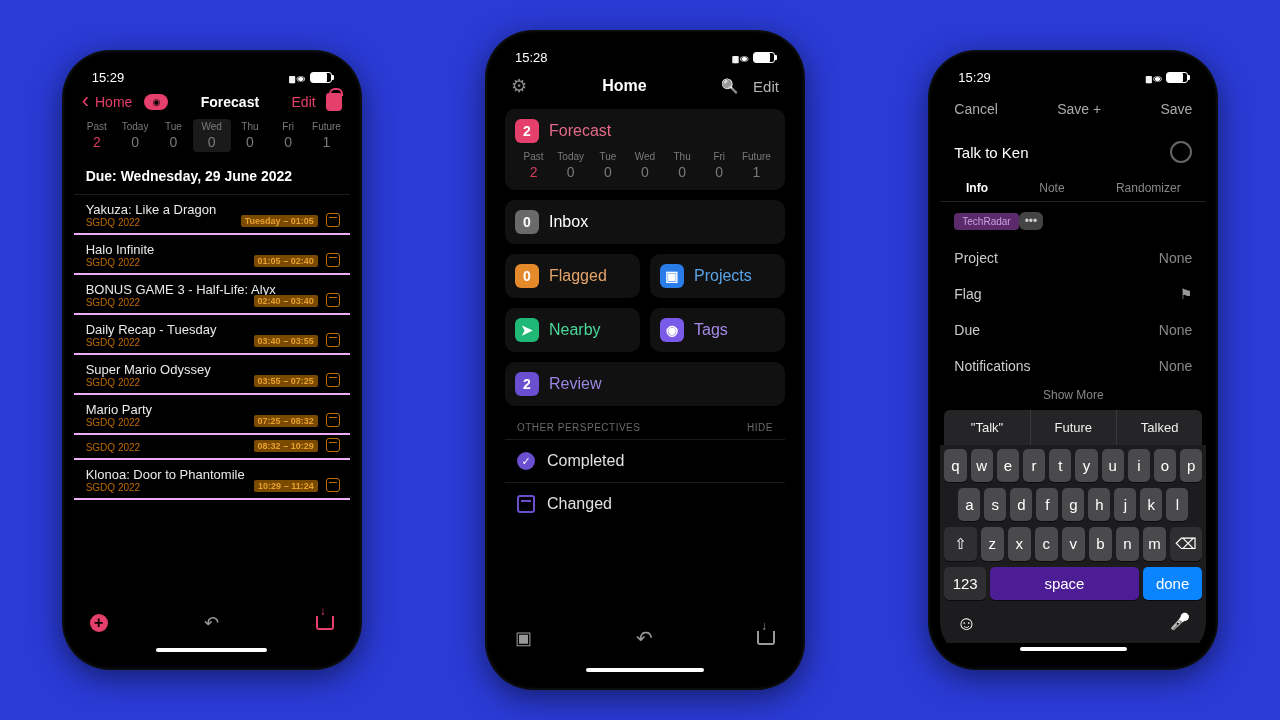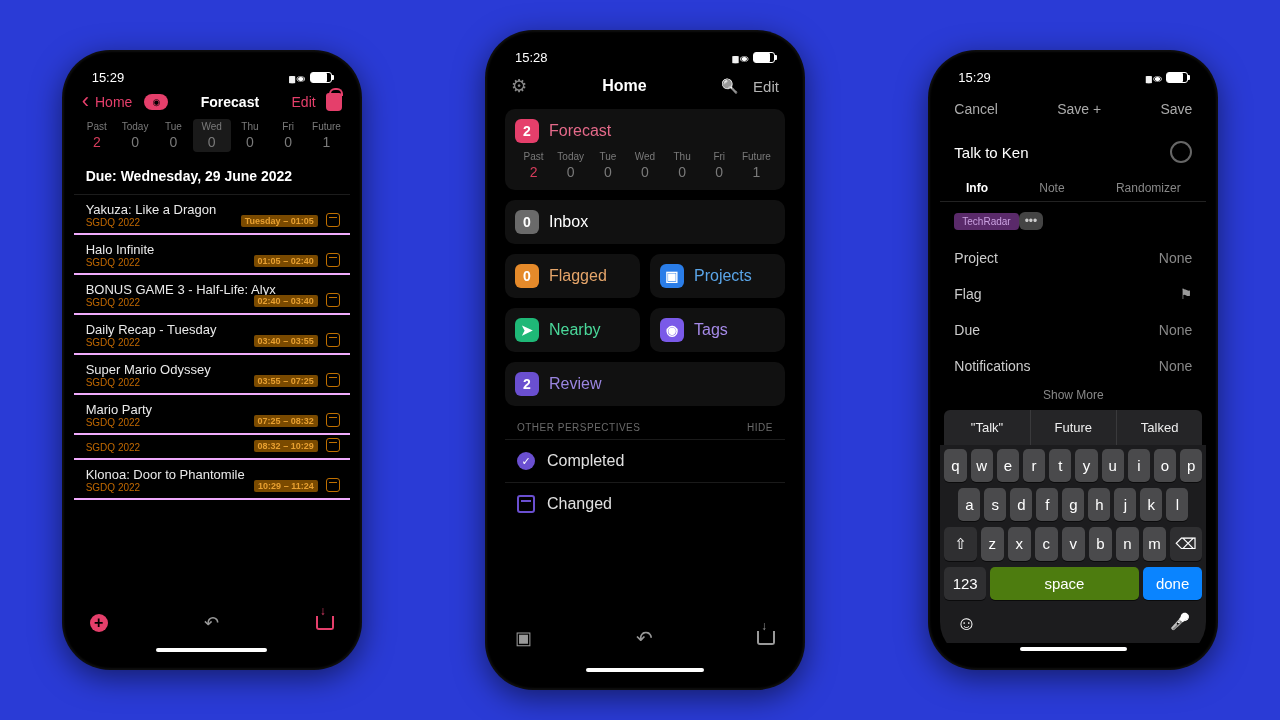--- a/index.html
+++ b/index.html
@@ -98,21 +98,21 @@
   .flagico::before { content:"⚑"; color:#999;}
   .showmore { text-align:center; font-size:12px; color:#888; padding:4px 0 8px;}
   .sugrow { display:flex; background:#252527; border-radius:6px 6px 0 0; margin:0 4px;}
   .sugrow div { flex:1; text-align:center; padding:10px 0; font-size:13px; color:#eee; border-right:1px solid #3a3a3c;}
   .sugrow div:last-child{border:none;}
   .kb { background:#1c1c1e; padding:4px 4px 8px; margin-top:0;}
   .krow { display:flex; gap:4px; justify-content:center; margin-bottom:6px;}
   .key { background:#4a4a4c; color:#fff; border-radius:5px; text-align:center; padding:8px 0; font-size:15px; flex:1; box-shadow:0 1px 0 rgba(0,0,0,.6);}
   .key.sp { background:#2f2f31;}
   .key.wide { flex:1.4;}
-  .key.space { flex:5; background:#4d7c0f;}
+  .key.space { flex:5; background:#4c1d95;}
   .key.done { flex:2; background:#0a84ff;}
   .kbextra { display:flex; justify-content:space-between; padding:6px 12px 0;}
   .emoji::before{content:"☺"; font-size:20px;}
   .mic::before{content:"🎤"; font-size:16px; filter:grayscale(1) brightness(2);}
 </style>
 </head>
 <body>
 
 <div class="phone p1">
   <div class="notch"></div>

